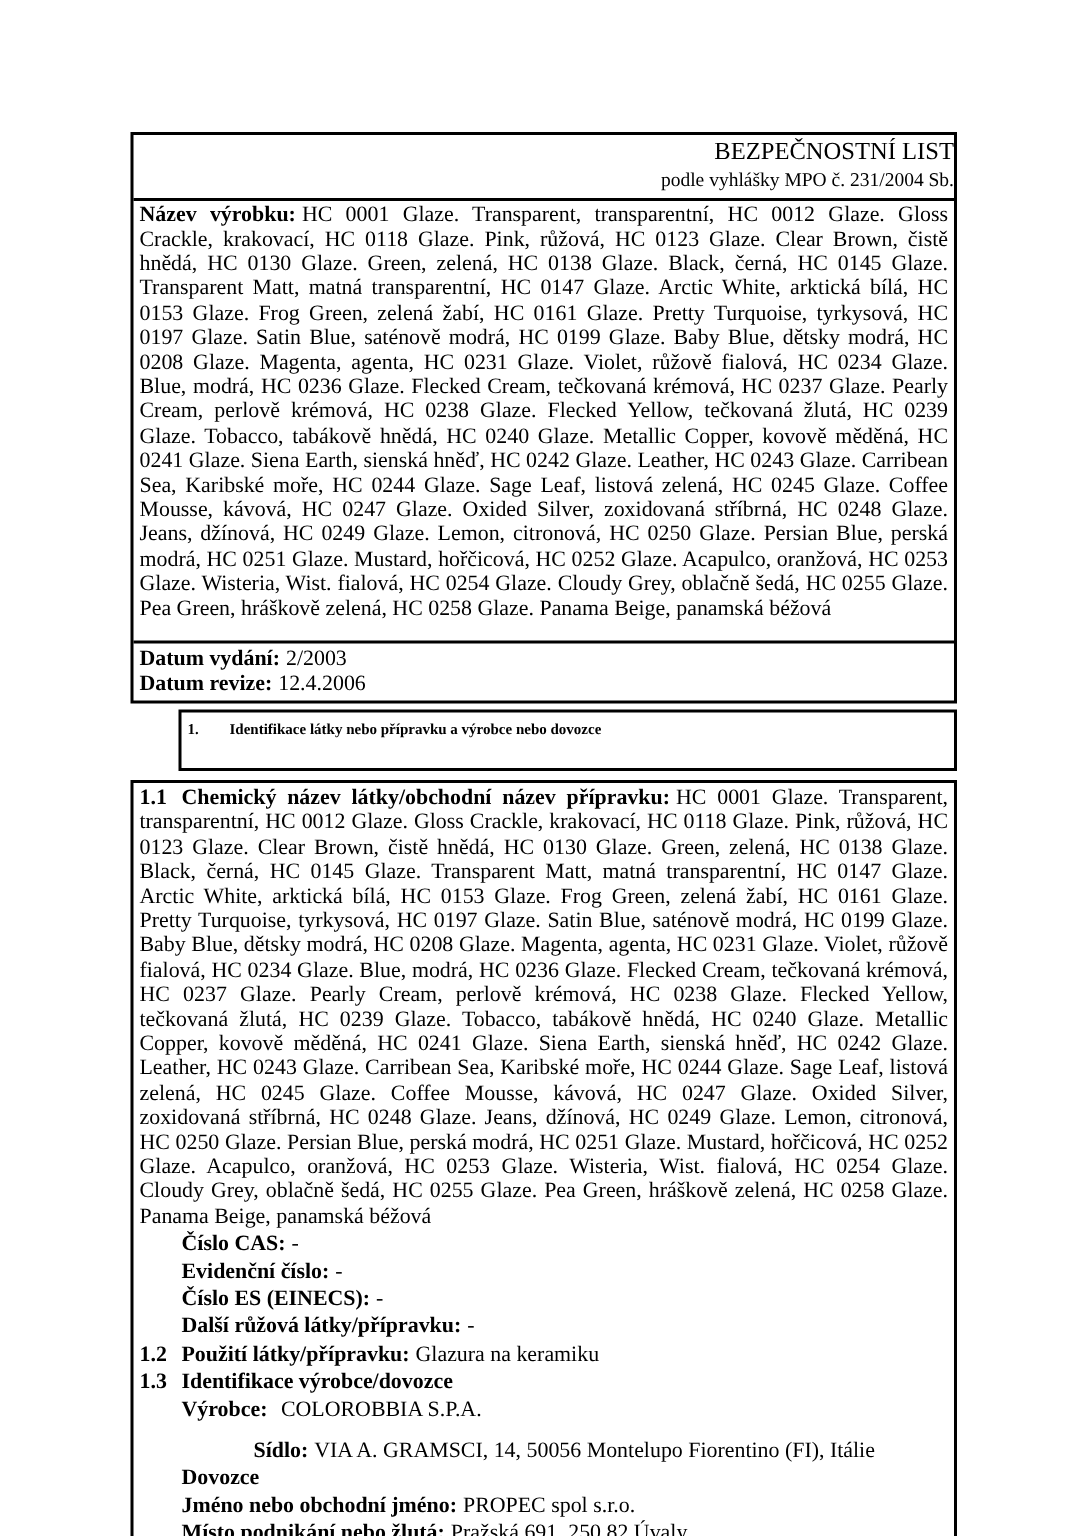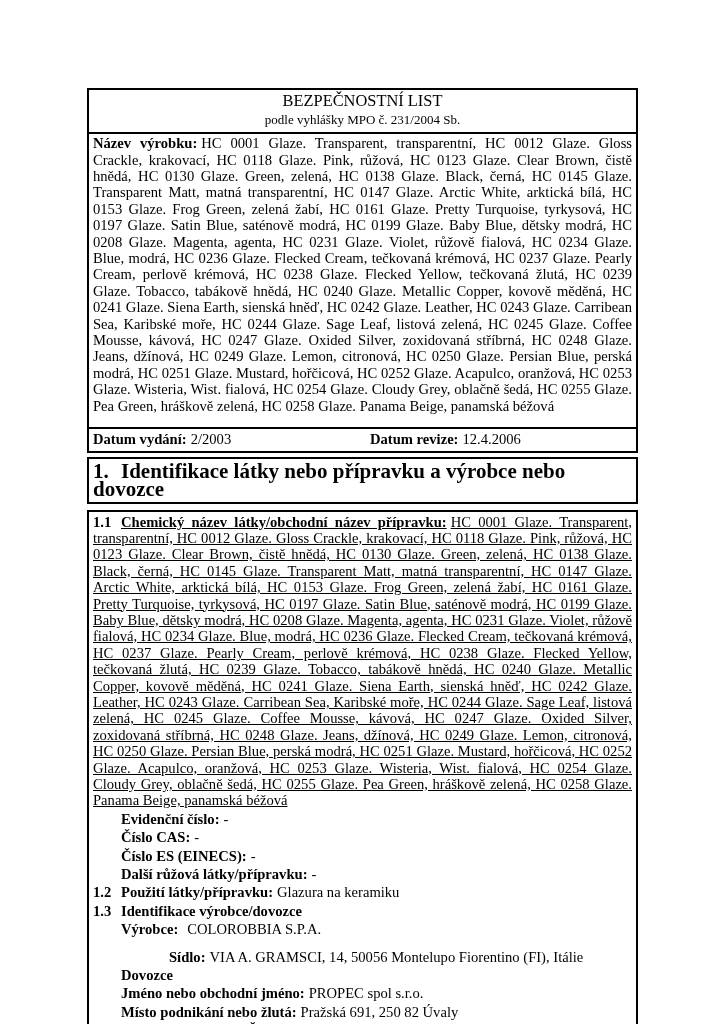--- a/index.html
+++ b/index.html
@@ -4,35 +4,35 @@
 <style>
   html,body{margin:0;padding:0;}
   body{
     width:724px;height:1024px;background:#ffffff;color:#000;
     font-family:"Liberation Serif", serif;position:relative;overflow:hidden;
   }
   .doc{position:absolute;left:87px;top:88px;width:551px;}
   .box{border:2px solid #000;box-sizing:border-box;background:#fff;}
   .body-text{font-size:14.6px;line-height:16.4px;}
 
-  .title-cell{text-align:center;padding:2px 0 3px;border-bottom:2px solid #000;}
+  .title-cell{text-align:right;padding:2px 0 3px;border-bottom:2px solid #000;}
   .doc-title{font-size:16.4px;line-height:18.6px;}
   .doc-subtitle{font-size:13px;line-height:18.6px;}
 
   .product-cell{padding:1px 4px 13px;text-align:justify;border-bottom:2px solid #000;}
 
-  .date-cell{display:flex;padding:2px 4px 3px;}
+  .date-cell{display:flex;padding:2px 4px 3px;flex-direction:column;}
   .date-left{width:277px;flex:0 0 auto;}
   .date-right{flex:1 1 auto;}
 
-  .heading-box{margin-top:4px;padding:3px 4px 4px;font-weight:bold;font-size:21px;line-height:18px;}
+  .heading-box{margin-top:4px;padding:3px 4px 16px;font-weight:bold;font-size:10px;line-height:18px;margin-left:32px;}
 
   .content-box{margin-top:6px;padding:2px 4px 5px;}
   .num{display:inline-block;width:28px;font-weight:bold;text-indent:0;}
-  .just{text-align:justify;text-decoration:underline;}
+  .just{text-align:justify;}
   .indent{margin-left:28px;}
   .row{margin-top:2px;}
   .row-gap{margin-top:11px;margin-left:48px;}
   .val{margin-left:4px;}
   .val-wide{margin-left:9px;}
   p{margin:0;}
   b{font-weight:bold;}
 </style>
 </head>
 <body>
@@ -55,22 +55,22 @@
 
   <div class="box heading-box">
     <span class="num">1.</span><span>Identifikace látky nebo přípravku a výrobce nebo dovozce</span>
   </div>
 
   <div class="box content-box body-text">
 
     <p class="just"><span class="num">1.1</span><b>Chemický název látky/obchodní název přípravku:</b><span class="val">HC 0001 Glaze. Transparent, transparentní, HC 0012 Glaze. Gloss Crackle, krakovací, HC 0118 Glaze. Pink, růžová, HC 0123 Glaze. Clear Brown, čistě hnědá, HC 0130 Glaze. Green, zelená, HC 0138 Glaze. Black, černá, HC 0145 Glaze. Transparent Matt, matná transparentní, HC 0147 Glaze. Arctic White, arktická bílá, HC 0153 Glaze. Frog Green, zelená žabí, HC 0161 Glaze. Pretty Turquoise, tyrkysová, HC 0197 Glaze. Satin Blue, saténově modrá, HC 0199 Glaze. Baby Blue, dětsky modrá, HC 0208 Glaze. Magenta, agenta, HC 0231 Glaze. Violet, růžově fialová, HC 0234 Glaze. Blue, modrá, HC 0236 Glaze. Flecked Cream, tečkovaná krémová, HC 0237 Glaze. Pearly Cream, perlově krémová, HC 0238 Glaze. Flecked Yellow, tečkovaná žlutá, HC 0239 Glaze. Tobacco, tabákově hnědá, HC 0240 Glaze. Metallic Copper, kovově měděná, HC 0241 Glaze. Siena Earth, sienská hněď, HC 0242 Glaze. Leather, HC 0243 Glaze. Carribean Sea, Karibské moře, HC 0244 Glaze. Sage Leaf, listová zelená, HC 0245 Glaze. Coffee Mousse, kávová, HC 0247 Glaze. Oxided Silver, zoxidovaná stříbrná, HC 0248 Glaze. Jeans, džínová, HC 0249 Glaze. Lemon, citronová, HC 0250 Glaze. Persian Blue, perská modrá, HC 0251 Glaze. Mustard, hořčicová, HC 0252 Glaze. Acapulco, oranžová, HC 0253 Glaze. Wisteria, Wist. fialová, HC 0254 Glaze. Cloudy Grey, oblačně šedá, HC 0255 Glaze. Pea Green, hráškově zelená, HC 0258 Glaze. Panama Beige, panamská béžová</span></p>
 
     <div class="indent">
+      <p class="row"><b>Číslo CAS:</b><span class="val">-</span></p>
       <p class="row"><b>Evidenční číslo:</b><span class="val">-</span></p>
-      <p class="row"><b>Číslo CAS:</b><span class="val">-</span></p>
       <p class="row"><b>Číslo ES (EINECS):</b><span class="val">-</span></p>
       <p class="row"><b>Další růžová látky/přípravku:</b><span class="val">-</span></p>
     </div>
 
     <p class="row"><span class="num">1.2</span><b>Použití látky/přípravku:</b><span class="val">Glazura na keramiku</span></p>
 
     <p class="row"><span class="num">1.3</span><b>Identifikace výrobce/dovozce</b></p>
 
     <div class="indent">
       <p class="row"><b>Výrobce:</b><span class="val-wide">COLOROBBIA S.P.A.</span></p>

